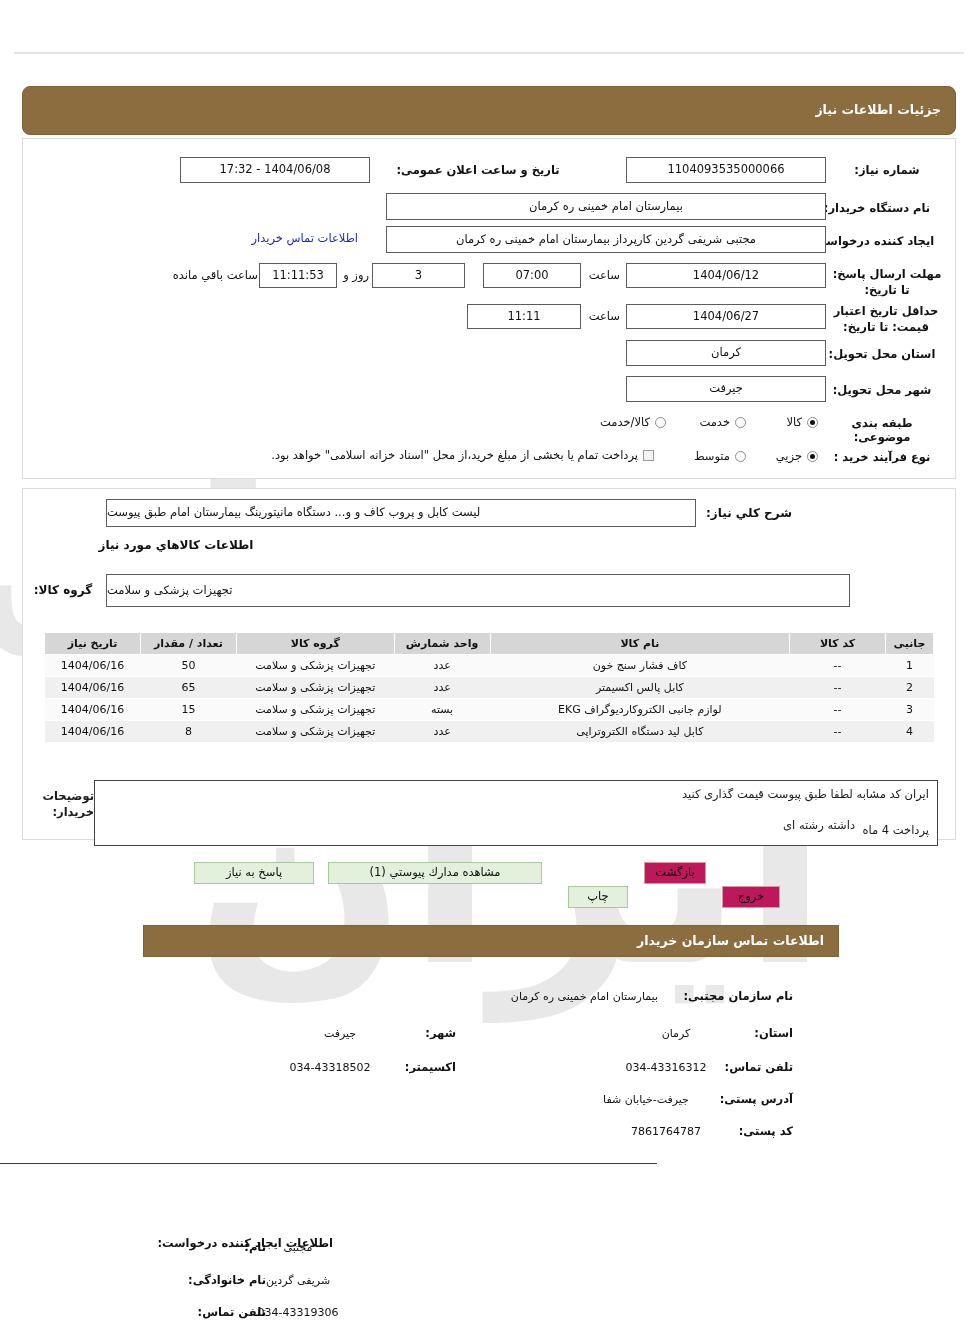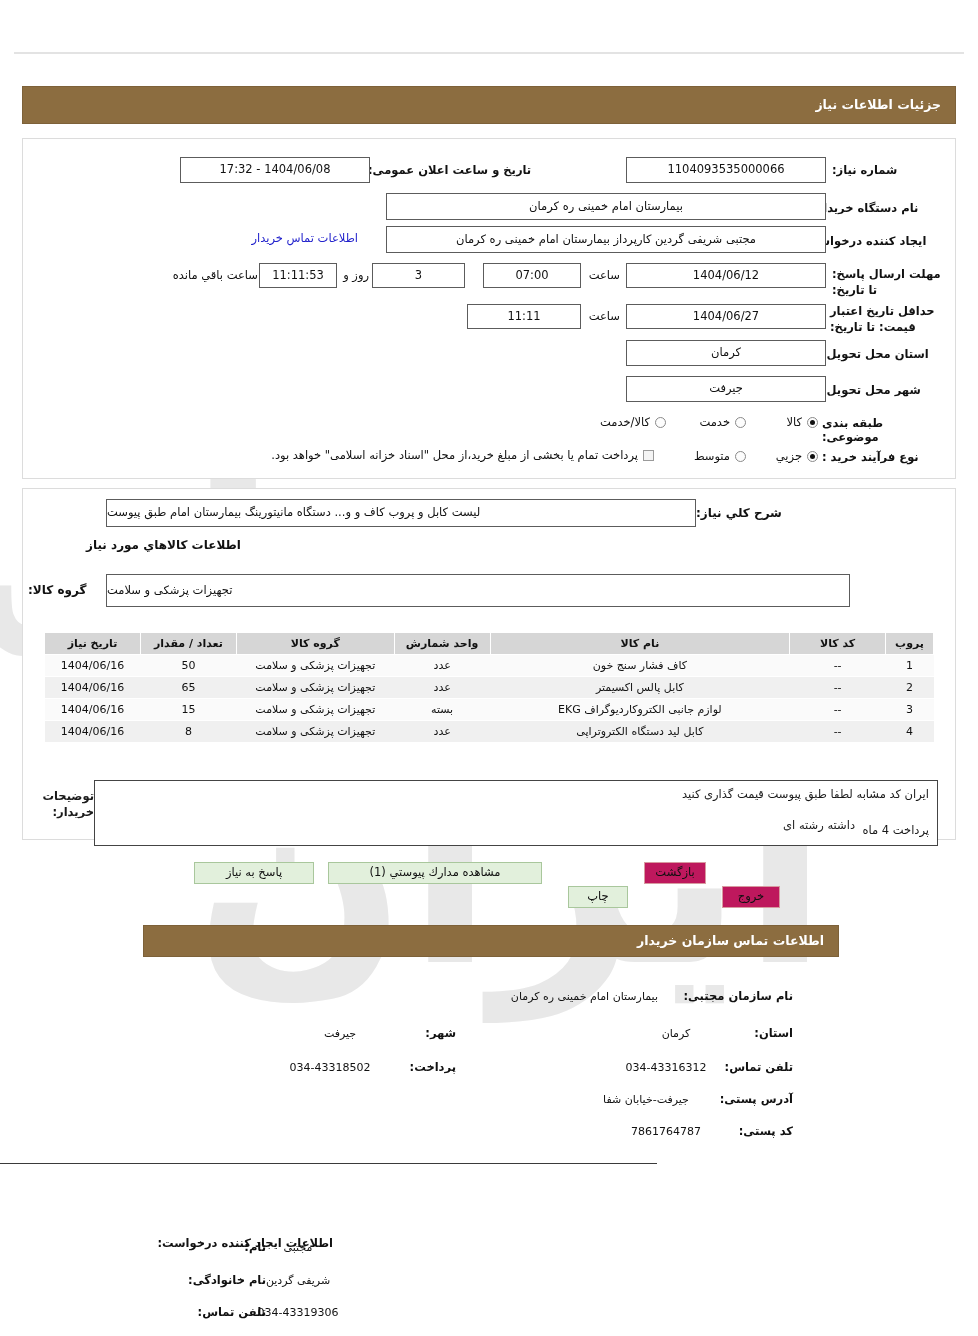--- a/index.html
+++ b/index.html
@@ -65,21 +65,21 @@
     z-index: 3;
     border: 1px solid #7d6139;
   }
 
   
   .lbl {
     position: absolute;
     font-size: 11.5px;
     font-weight: bold;
     color: #111;
-    text-align: left;
+    text-align: center;
     line-height: 14px;
     z-index: 4;
   }
   .lbl-n {
     position: absolute;
     font-size: 11.5px;
     font-weight: normal;
     color: #111;
     text-align: right;
     line-height: 14px;
@@ -242,21 +242,21 @@
 <body>
 
 <div class="watermark">
   <div class="wm-txt" style="right:880px; top:10px; font-size:230px;">س</div>
   <div class="wm-txt" style="right:330px; top:0px; font-size:260px;">ستاد</div>
   <div class="wm-txt" style="right:150px; top:300px; font-size:250px;">ایران</div>
 </div>
 
 <div class="top-rule"></div>
 
-<div class="bar" style="left:22px; top:86px; width:934px; height:38px;">
+<div class="bar" style="left:22px; top:86px; width:934px; height:49px;border-radius:8px;">
   <span>جزئیات اطلاعات نیاز</span>
 </div>
 
 <div class="panel" style="left:22px; top:138px; width:934px; height:341px;"></div>
 
 <div class="lbl" style="right:36px; top:163px; width:110px;">شماره نیاز:</div>
 <div class="fld" style="right:152px; top:157px; width:200px; height:26px;">1104093535000066</div>
 <div class="lbl" style="right:390px; top:163px; width:220px;">تاریخ و ساعت اعلان عمومی:</div>
 <div class="fld" style="right:608px; top:157px; width:190px; height:26px;">1404/06/08 - 17:32</div>
 
@@ -321,21 +321,21 @@
 <div class="fld right" style="right:282px; top:499px; width:590px; height:28px;">لیست کابل و پروب کاف و و... دستگاه مانیتورینگ  بیمارستان امام طبق پیوست</div>
 
 <div class="lbl" style="right:712px; top:538px; width:180px; font-size:12px;">اطلاعات کالاهاي مورد نیاز</div>
 
 <div class="lbl" style="right:880px; top:583px; width:70px; font-size:12px;">گروه کالا:</div>
 <div class="fld right" style="right:128px; top:574px; width:744px; height:33px;">تجهیزات پزشکی و سلامت</div>
 
 <table class="tbl" style="right:44px; top:632px; width:890px;">
   <thead>
     <tr>
-      <th style="width:48px;">پروب</th>
+      <th style="width:48px;">جانبی</th>
       <th style="width:96px;">کد کالا</th>
       <th style="width:300px;">نام کالا</th>
       <th style="width:96px;">واحد شمارش</th>
       <th style="width:158px;">گروه کالا</th>
       <th style="width:96px;">تعداد / مقدار</th>
       <th style="width:96px;">تاریخ نیاز</th>
     </tr>
   </thead>
   <tbody>
     <tr class="odd">
@@ -402,21 +402,21 @@
 <div class="c-lbl" style="right:185px; top:989px; width:130px;">نام سازمان مجتبی:</div>
 <div class="c-val" style="right:320px; top:990px; width:260px;">بیمارستان امام خمینی  ره  کرمان</div>
 
 <div class="c-lbl" style="right:185px; top:1026px; width:60px;">استان:</div>
 <div class="c-val" style="right:252px; top:1027px; width:100px; text-align:center;">کرمان</div>
 <div class="c-lbl" style="right:522px; top:1026px; width:60px;">شهر:</div>
 <div class="c-val" style="right:588px; top:1027px; width:100px; text-align:center;">جیرفت</div>
 
 <div class="c-lbl" style="right:185px; top:1060px; width:80px;">تلفن تماس:</div>
 <div class="c-val" style="right:252px; top:1061px; width:120px; text-align:center; direction:ltr;">034-43316312</div>
-<div class="c-lbl" style="right:522px; top:1060px; width:60px;">پرداخت:</div>
+<div class="c-lbl" style="right:522px; top:1060px; width:60px;">اکسیمتر:</div>
 <div class="c-val" style="right:588px; top:1061px; width:120px; text-align:center; direction:ltr;">034-43318502</div>
 
 <div class="c-lbl" style="right:185px; top:1092px; width:80px;">آدرس پستی:</div>
 <div class="c-val" style="right:252px; top:1093px; width:160px; text-align:center;">جیرفت-خیابان شفا</div>
 
 <div class="c-lbl" style="right:185px; top:1124px; width:80px;">کد پستی:</div>
 <div class="c-val" style="right:252px; top:1125px; width:120px; text-align:center; direction:ltr;">7861764787</div>
 
 <div class="hr" style="right:321px; top:1163px; width:672px;"></div>
 

